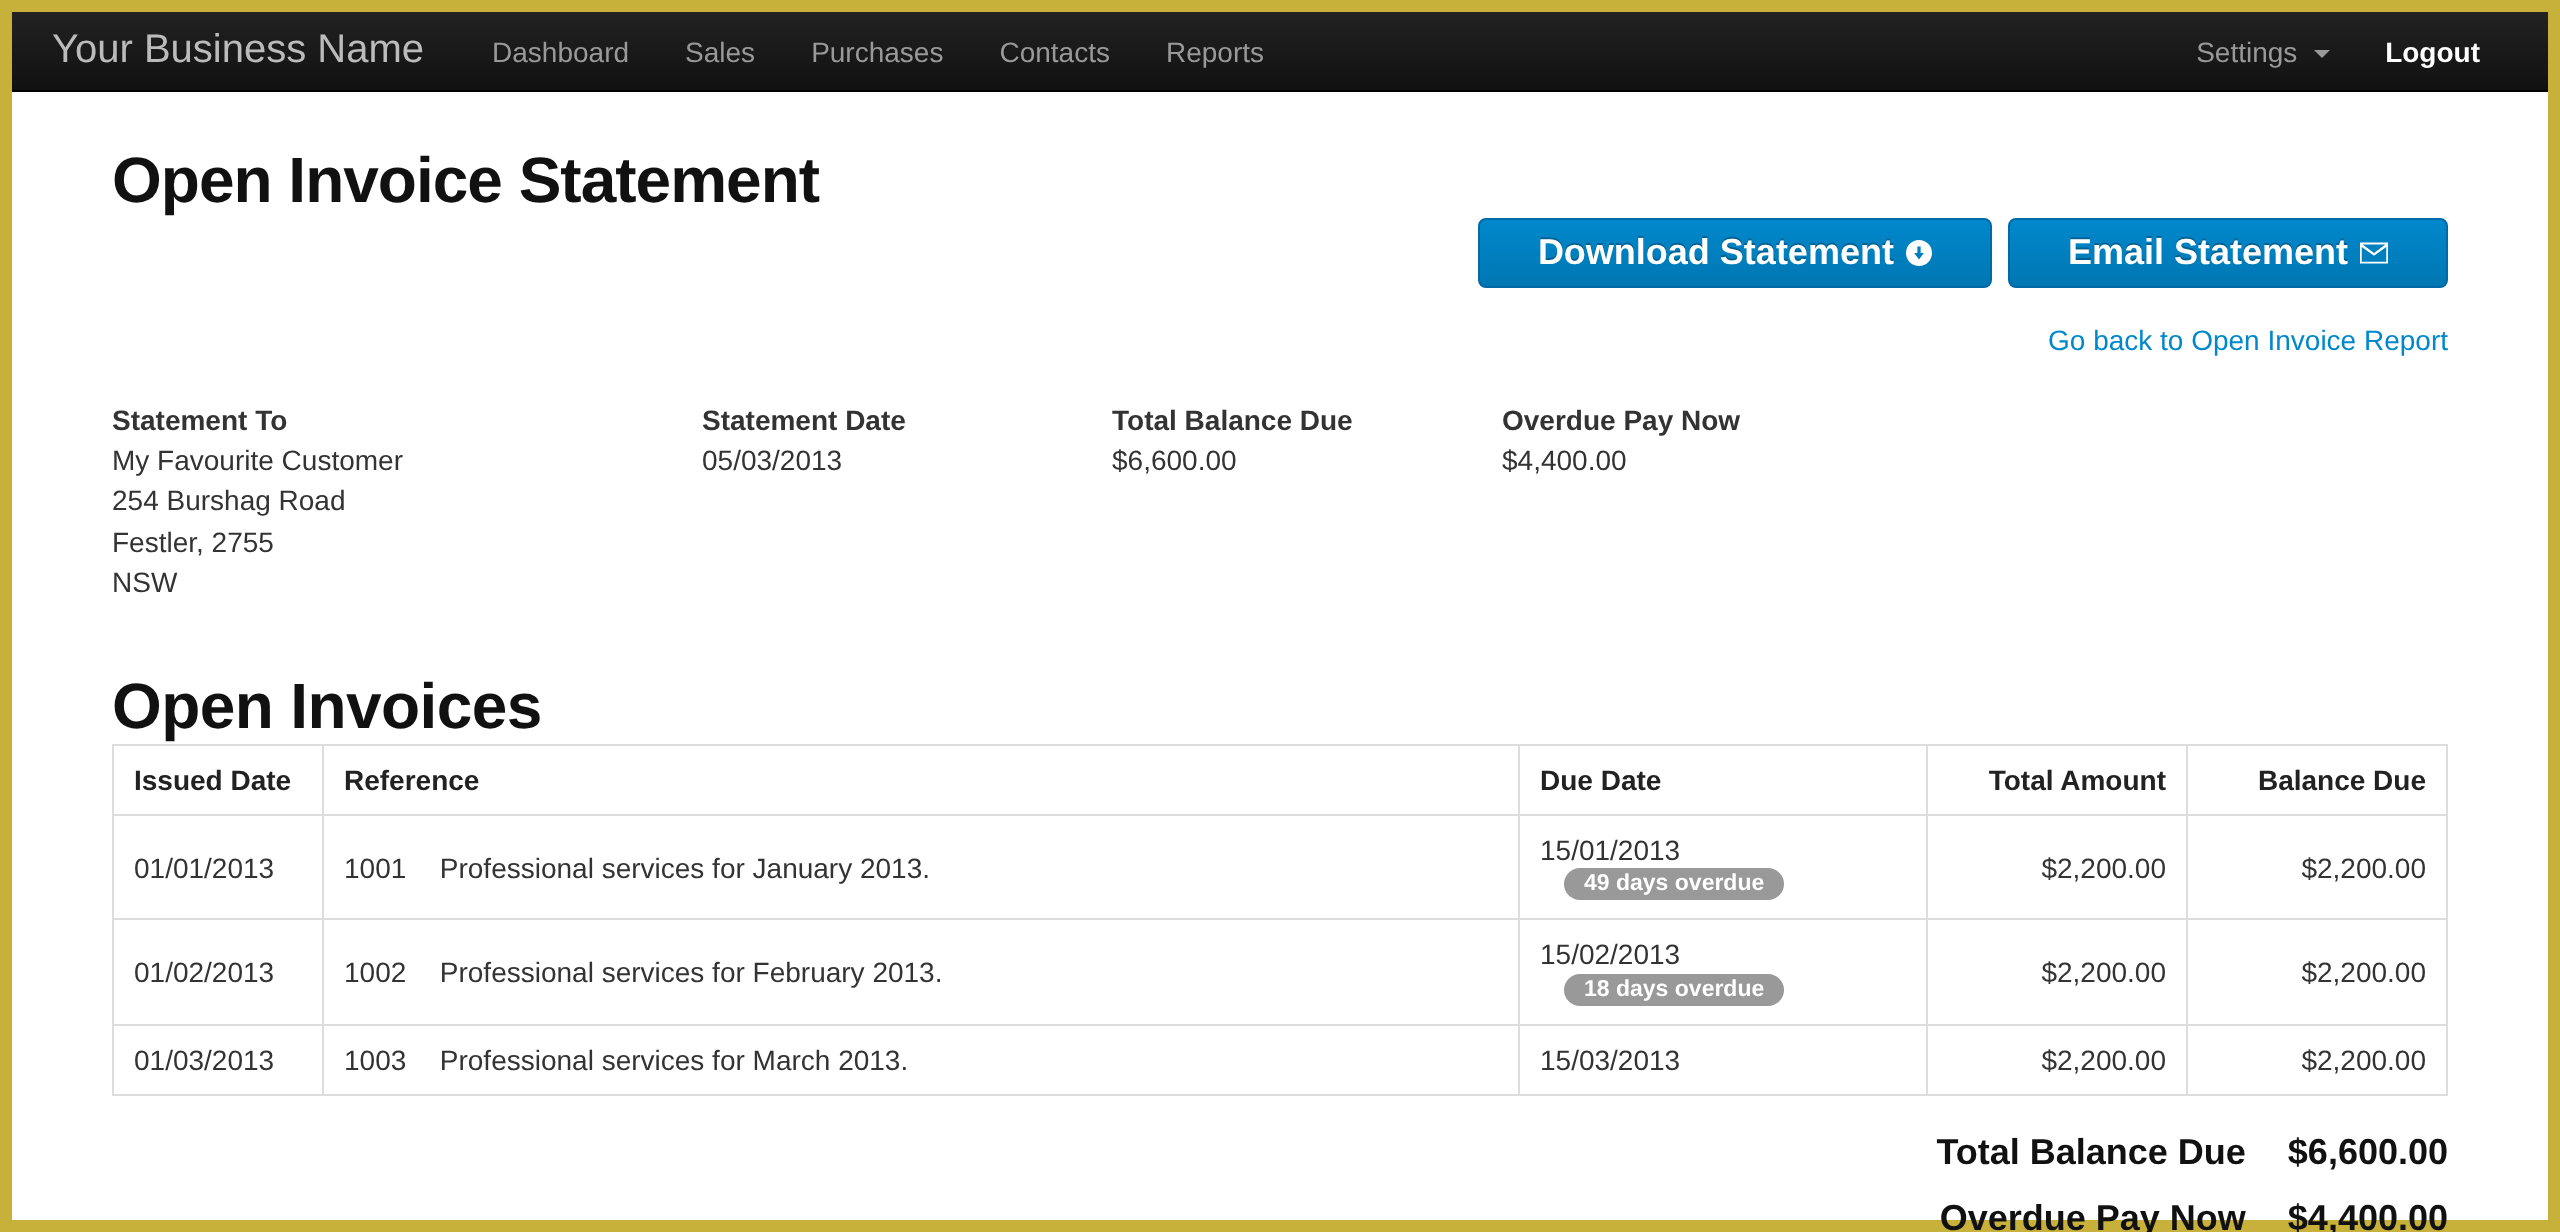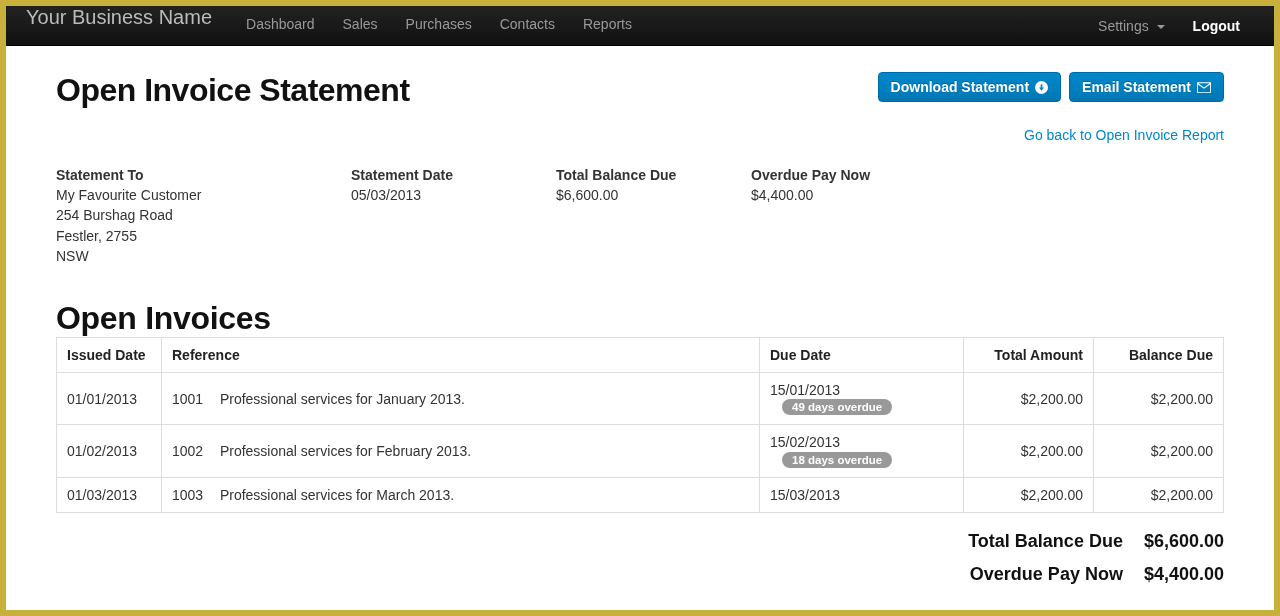--- a/index.html
+++ b/index.html
@@ -17,20 +17,21 @@
     margin: 6px;
     width: 1268px;
     height: 604px;
     position: relative;
   }
   
   .navbar {
     background: linear-gradient(#222, #111);
     height: 40px;
     display: flex;
+    align-items: center;
     padding: 0 20px;
     border-bottom: 1px solid #000;
   }
   .brand {
     color: #bbb;
     font-size: 20px;
     font-weight: 400;
     margin-right: 20px;
   }
   .nav-left { display: flex; }
@@ -54,39 +55,40 @@
   }
 
   .container {
     padding: 20px 50px;
   }
 
   .page-header-row {
     display: flex;
     align-items: flex-start;
     margin-top: 6px;
+    flex-direction: column;
   }
   h1.page-title {
     font-size: 32px;
     font-weight: bold;
     color: #111;
     letter-spacing: -0.5px;
   }
   .action-buttons {
     margin-left: auto;
     display: flex;
     gap: 8px;
   }
   .btn {
     background: linear-gradient(#08c, #0077b3);
     color: #fff;
     border: 1px solid #0069a6;
     border-radius: 4px;
-    padding: 6px 12px;
-    font-size: 14px;
+    padding: 6px 29px;
+    font-size: 18px;
     font-weight: bold;
     cursor: pointer;
     display: inline-flex;
     align-items: center;
     gap: 6px;
     text-shadow: 0 -1px 0 rgba(0,0,0,.25);
   }
 
   .icon-download, .icon-mail {
     display: inline-flex;

